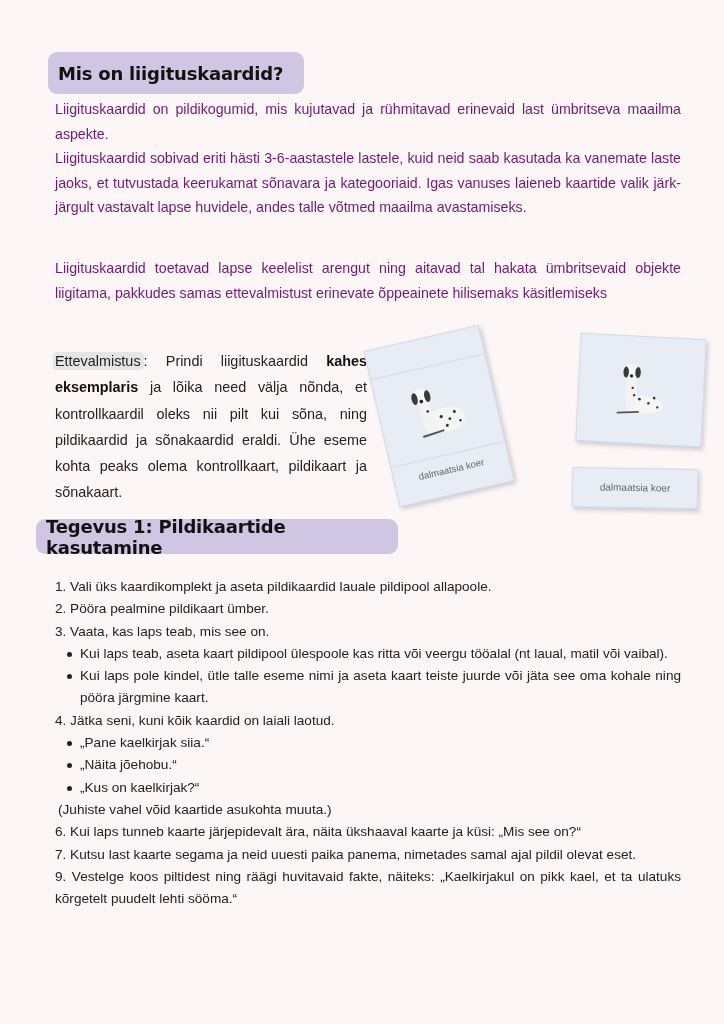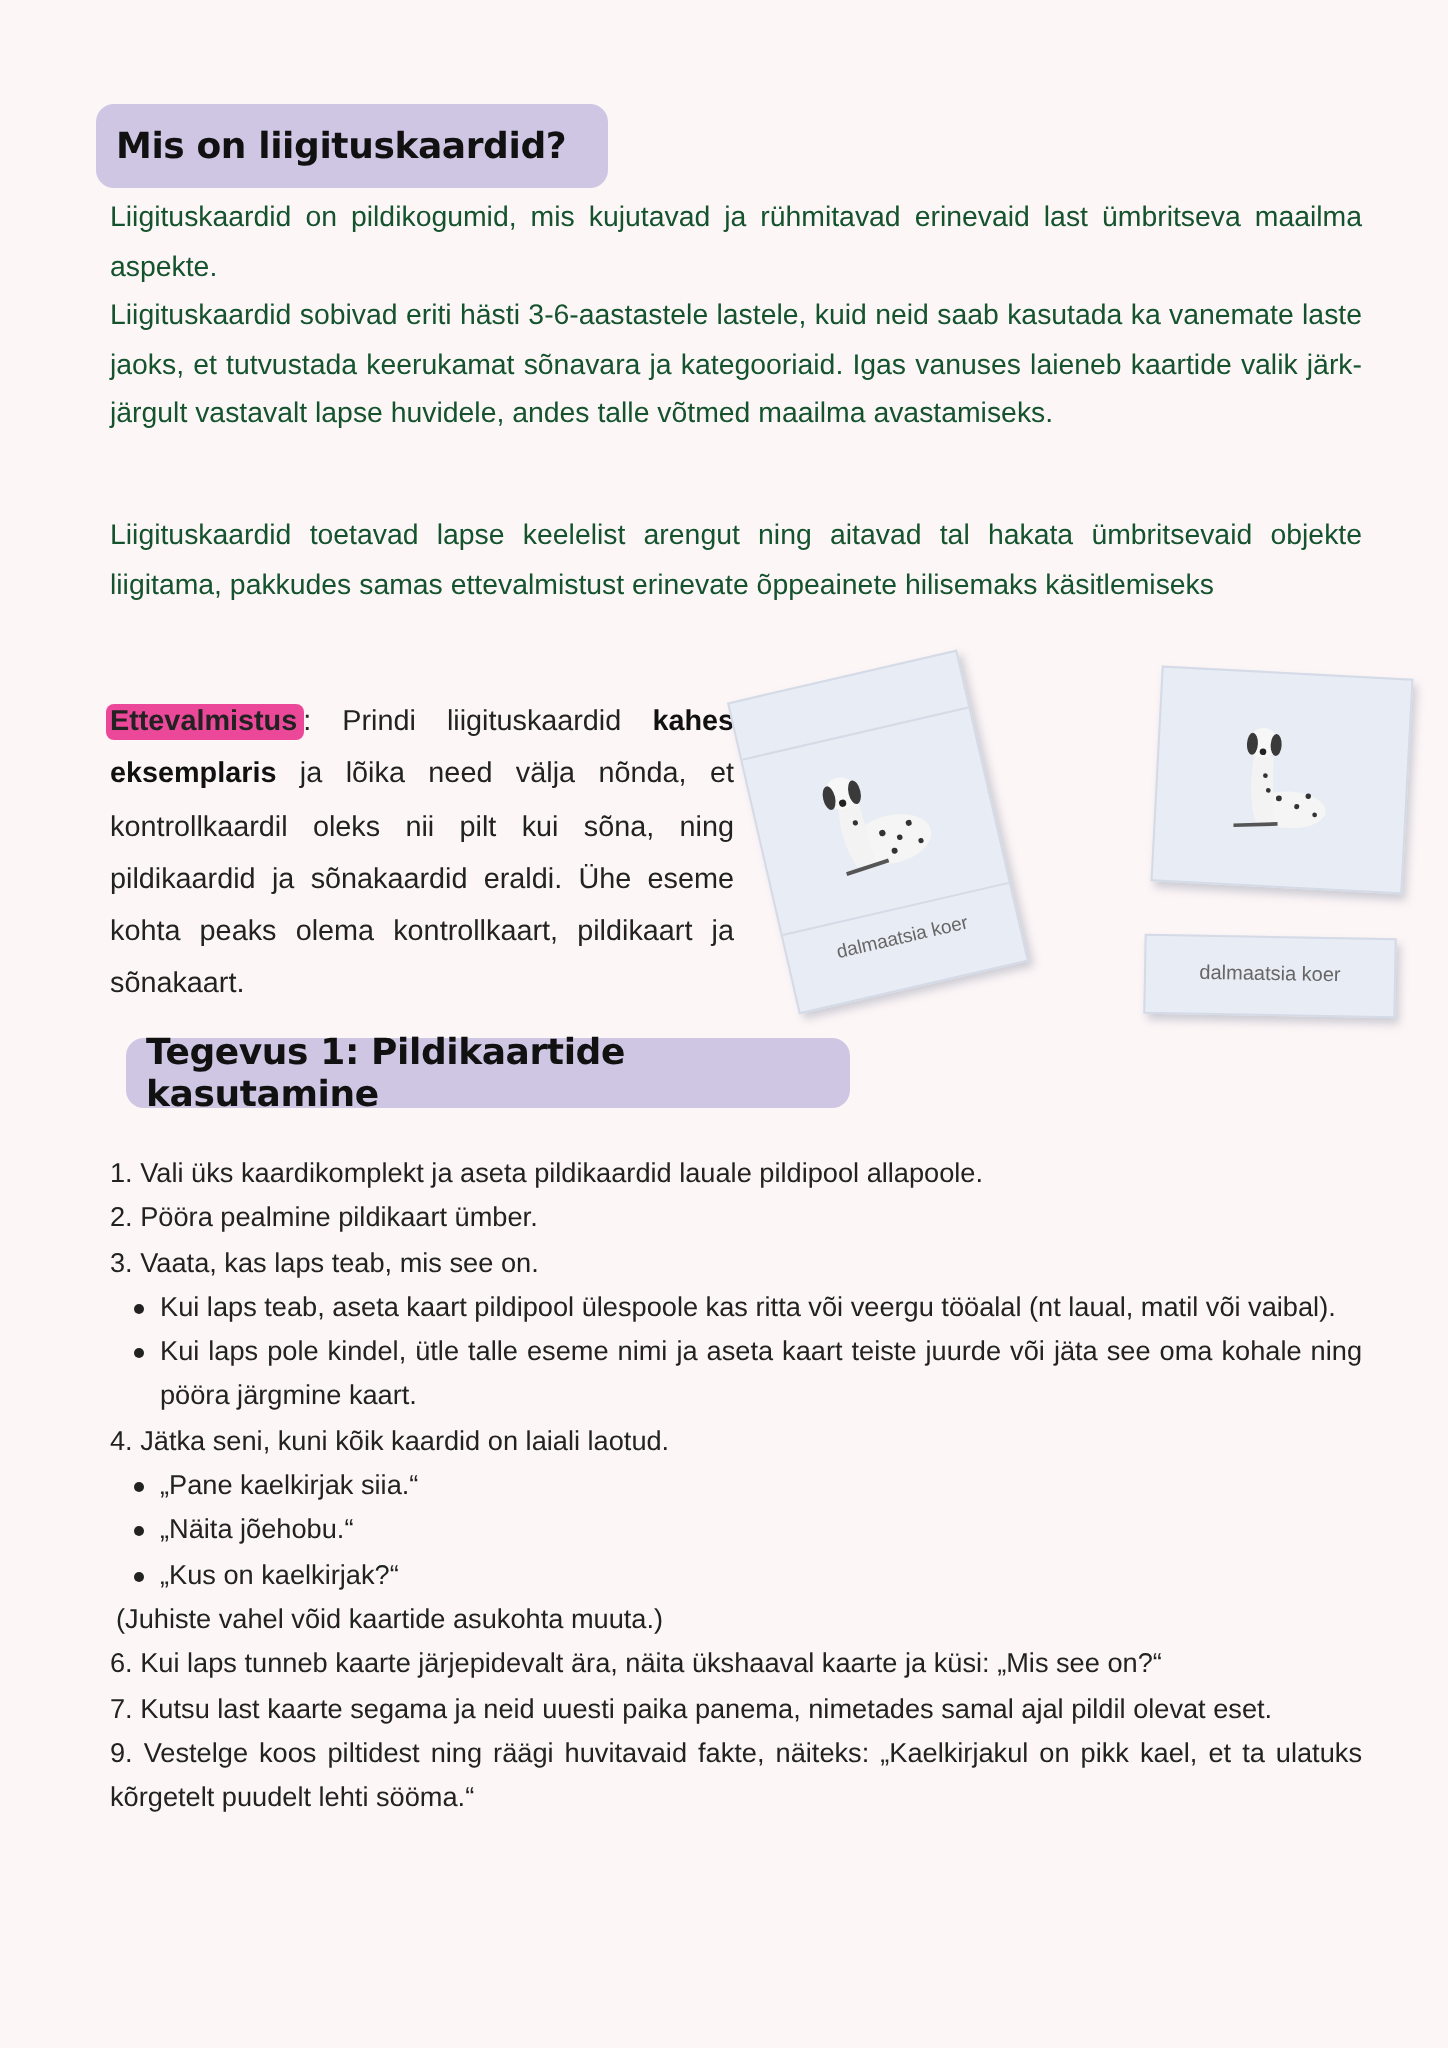--- a/index.html
+++ b/index.html
@@ -19,46 +19,46 @@
     font-family: "DejaVu Sans", sans-serif;
     font-weight: bold;
     font-size: 18px;
     color: #111;
     padding: 0 10px;
     display: flex;
     align-items: center;
     letter-spacing: -0.2px;
   }
   #h1 { left: 48px; top: 52px; width: 256px; height: 42px; }
-  #h2 { left: 63px; top: 519px; width: 362px; height: 35px; }
+  #h2 { left: 36px; top: 519px; width: 362px; height: 35px; }
   .para {
     position: absolute;
     left: 55px;
     width: 626px;
     font-size: 14.2px;
     line-height: 24.5px;
     text-align: justify;
-    color: #14532d;
+    color: #701a75;
   }
   #p1 { top: 97px; }
   #p2 { top: 256px; }
   .prep {
     position: absolute;
     left: 55px;
     top: 348px;
     width: 312px;
     font-size: 14.4px;
     line-height: 26.3px;
     text-align: justify;
     color: #222;
   }
   .prep .hl {
-    background: #ec4899;
+    background: #e5e5e5;
     border-radius: 4px;
-    font-weight: bold;
+    font-weight: normal;
     padding: 1px 3px 1px 2px;
     margin-left: -2px;
   }
   .prep b { font-weight: bold; color: #111; }
   .photo {
     position: absolute;
     left: 372px;
     top: 322px;
     width: 352px;
     height: 200px;

